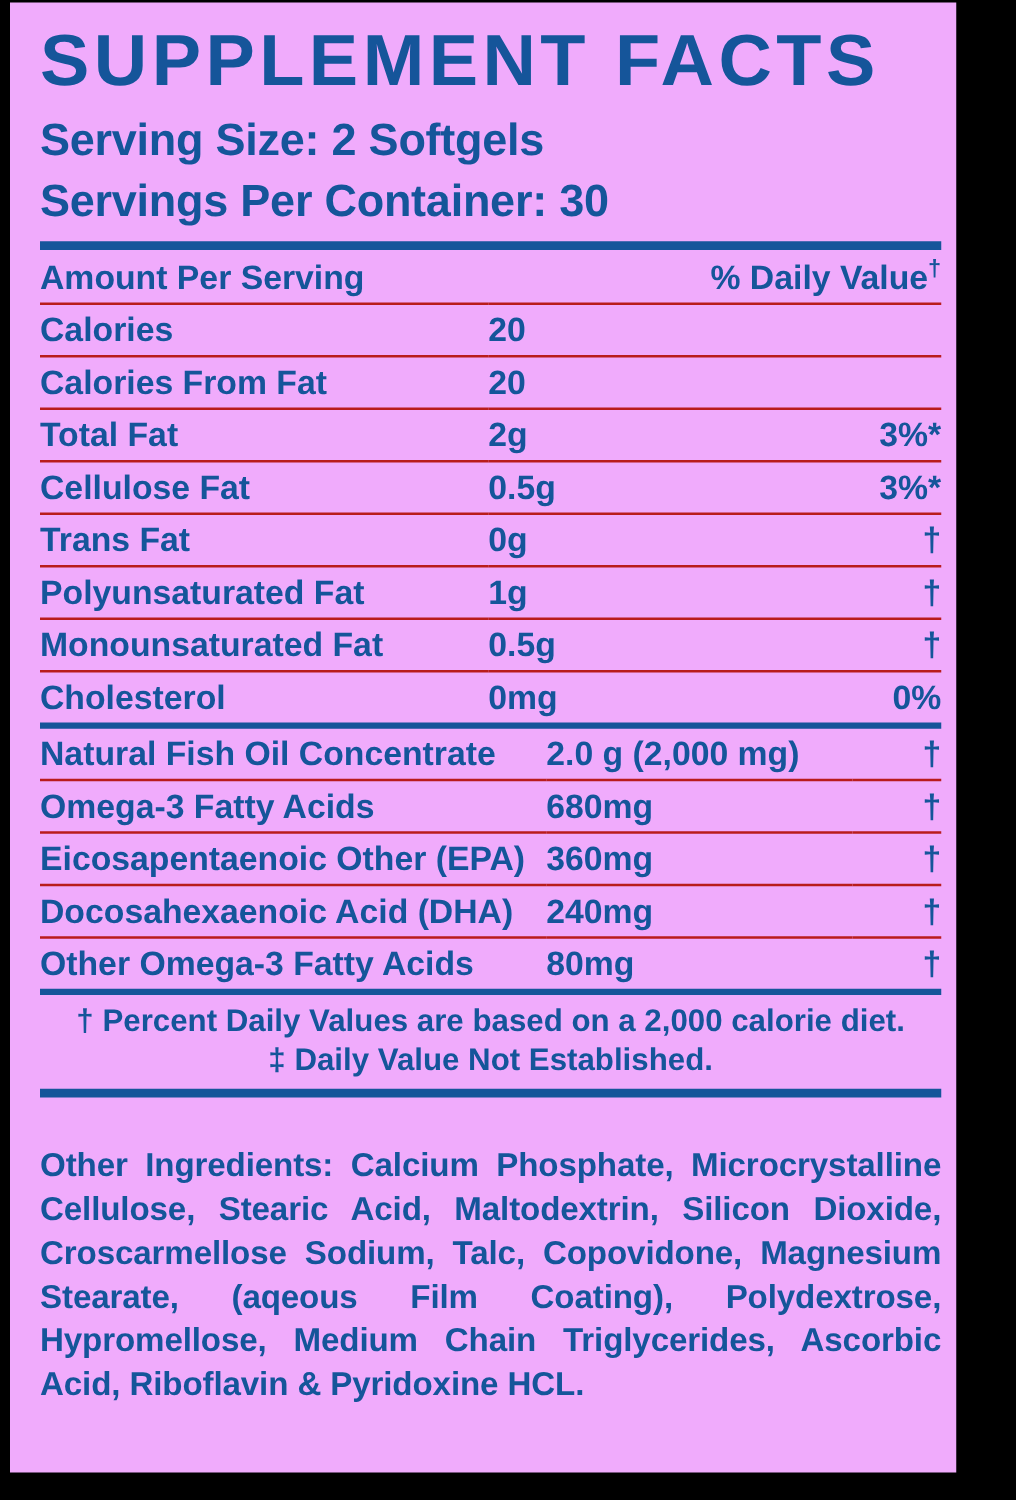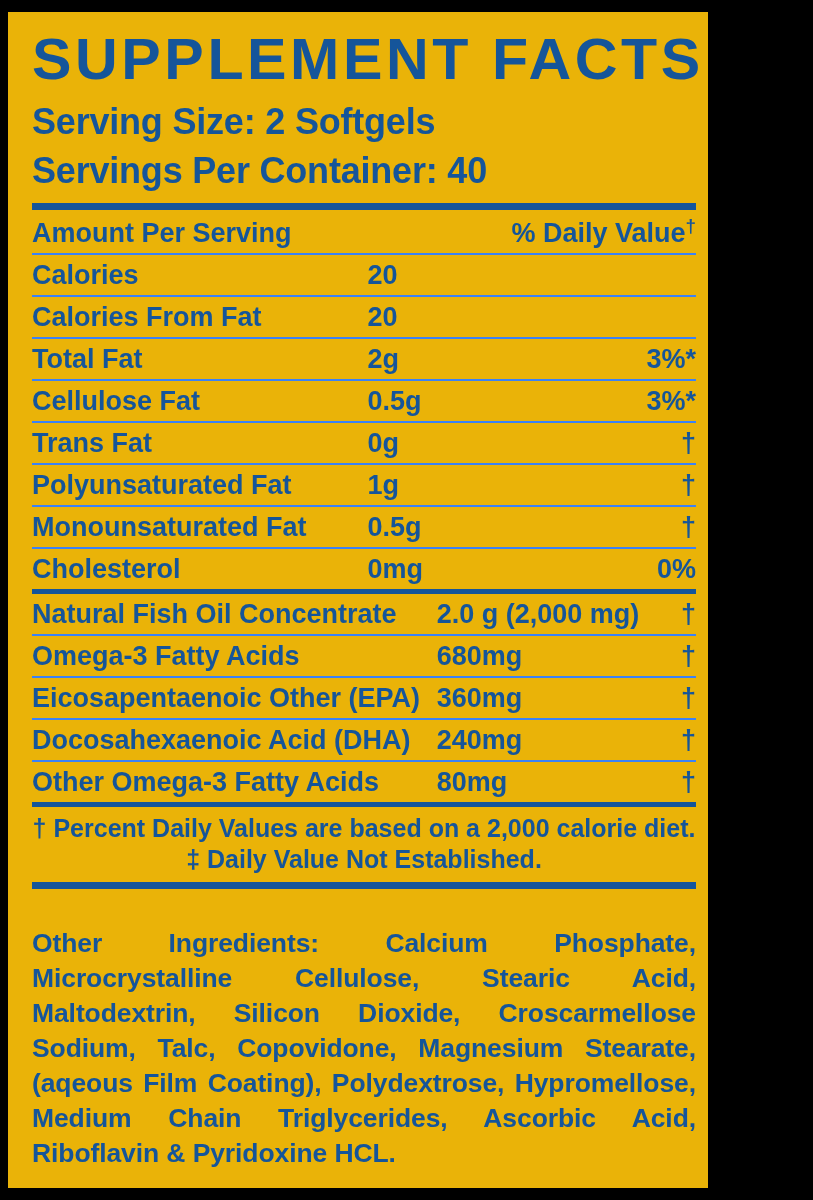--- a/index.html
+++ b/index.html
@@ -9,24 +9,24 @@
   }
   body {
     width: 813px;
     height: 1200px;
     font-family: "Liberation Sans", sans-serif;
     overflow: hidden;
   }
   #panel {
     position: absolute;
     left: 8px;
-    top: 12px;
-    width: 700px;
+    top: 2px;
+    width: 757px;
     height: 1176px;
-    background: #eab308;
+    background: #f0abfc;
     box-sizing: border-box;
     padding: 0;
   }
   .inner {
     position: absolute;
     left: 24px;
     top: 18px;
     right: 12px;
   }
   .title {
@@ -61,21 +61,21 @@
     color: #15559a;
     font-weight: bold;
     font-size: 27px;
   }
   table.facts td {
     padding: 5px 0 4px 0;
     vertical-align: baseline;
     white-space: nowrap;
   }
   table.facts tr.bordered td {
-    border-bottom: 2px solid #3b82f6;
+    border-bottom: 2px solid #b91c1c;
     margin-left: 42px;
   }
   td.c-name { width: 405px; }
   td.c-amt  { width: 245px; }
   td.c-dv   { text-align: right; padding-right: 6px; }
   .hdr td { font-size: 27px; padding-top: 6px; padding-bottom: 6px; }
   .hdr td.c-dv { text-align: left; }
   .footnotes {
     color: #15559a;
     font-weight: bold;
@@ -98,21 +98,21 @@
 </style>
 </head>
 <body>
 
 <div id="panel">
   <div class="inner">
 
     <div class="title">SUPPLEMENT FACTS</div>
 
     <div class="serving-line">Serving Size: 2 Softgels</div>
-    <div class="serving-line">Servings Per Container: 40</div>
+    <div class="serving-line">Servings Per Container: 30</div>
 
     <div class="rule-thick"></div>
 
     <table class="facts">
       <tbody>
         <tr class="hdr bordered">
           <td class="c-name">Amount Per Serving</td>
           <td class="c-amt"></td>
           <td class="c-dv"><span>% Daily Value</span><span class="sup">†</span></td>
         </tr>

